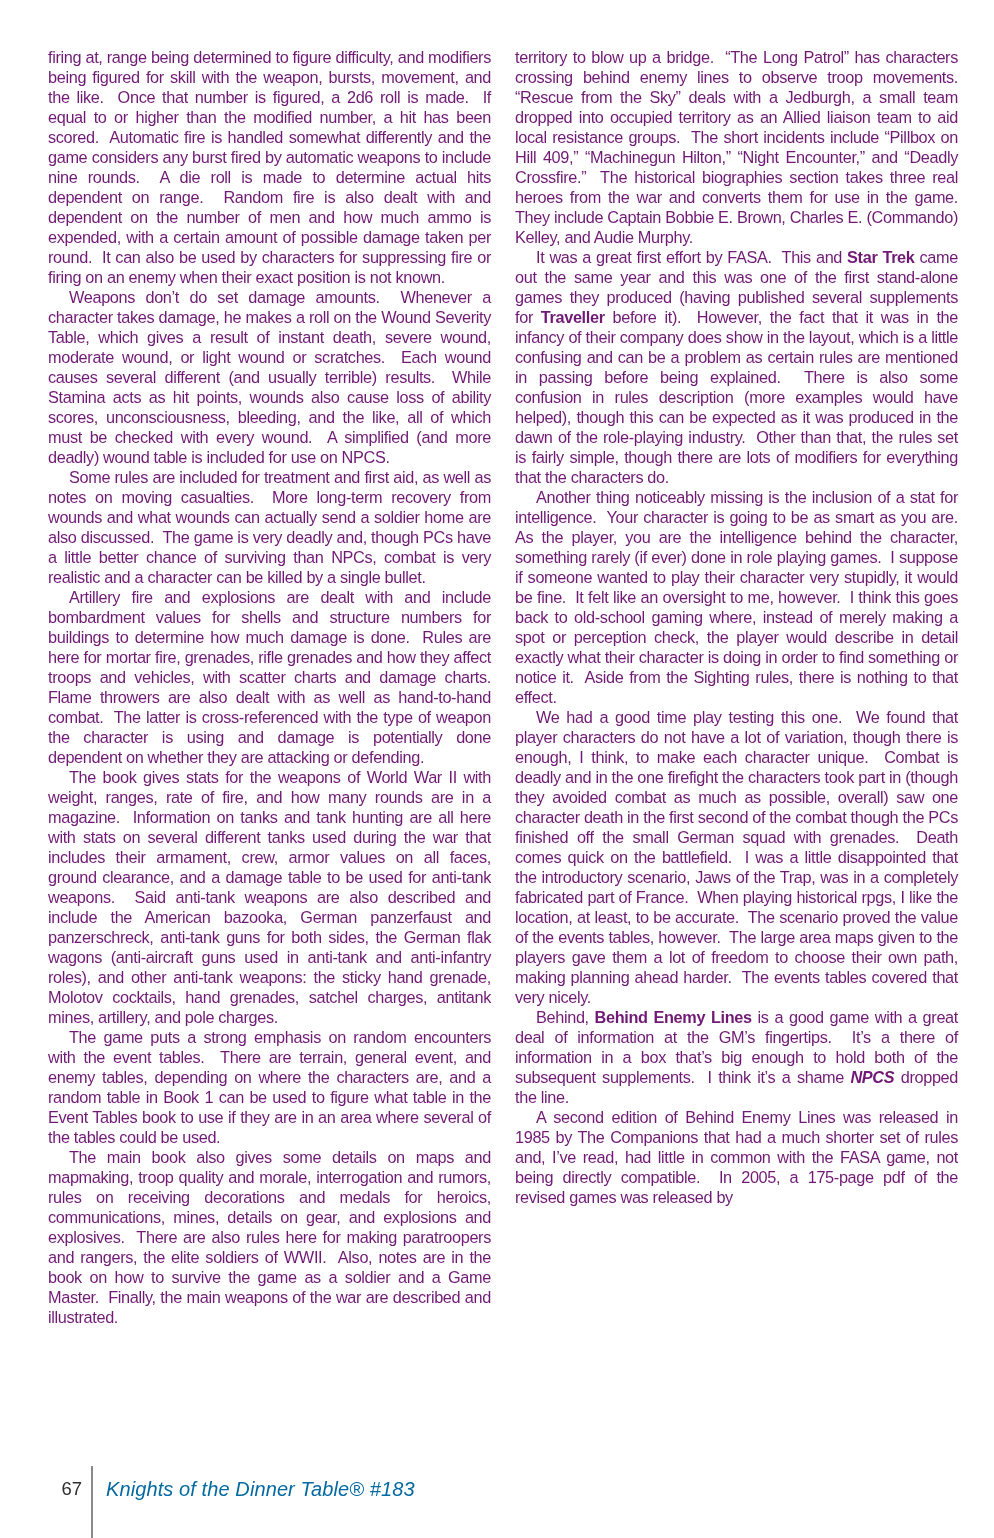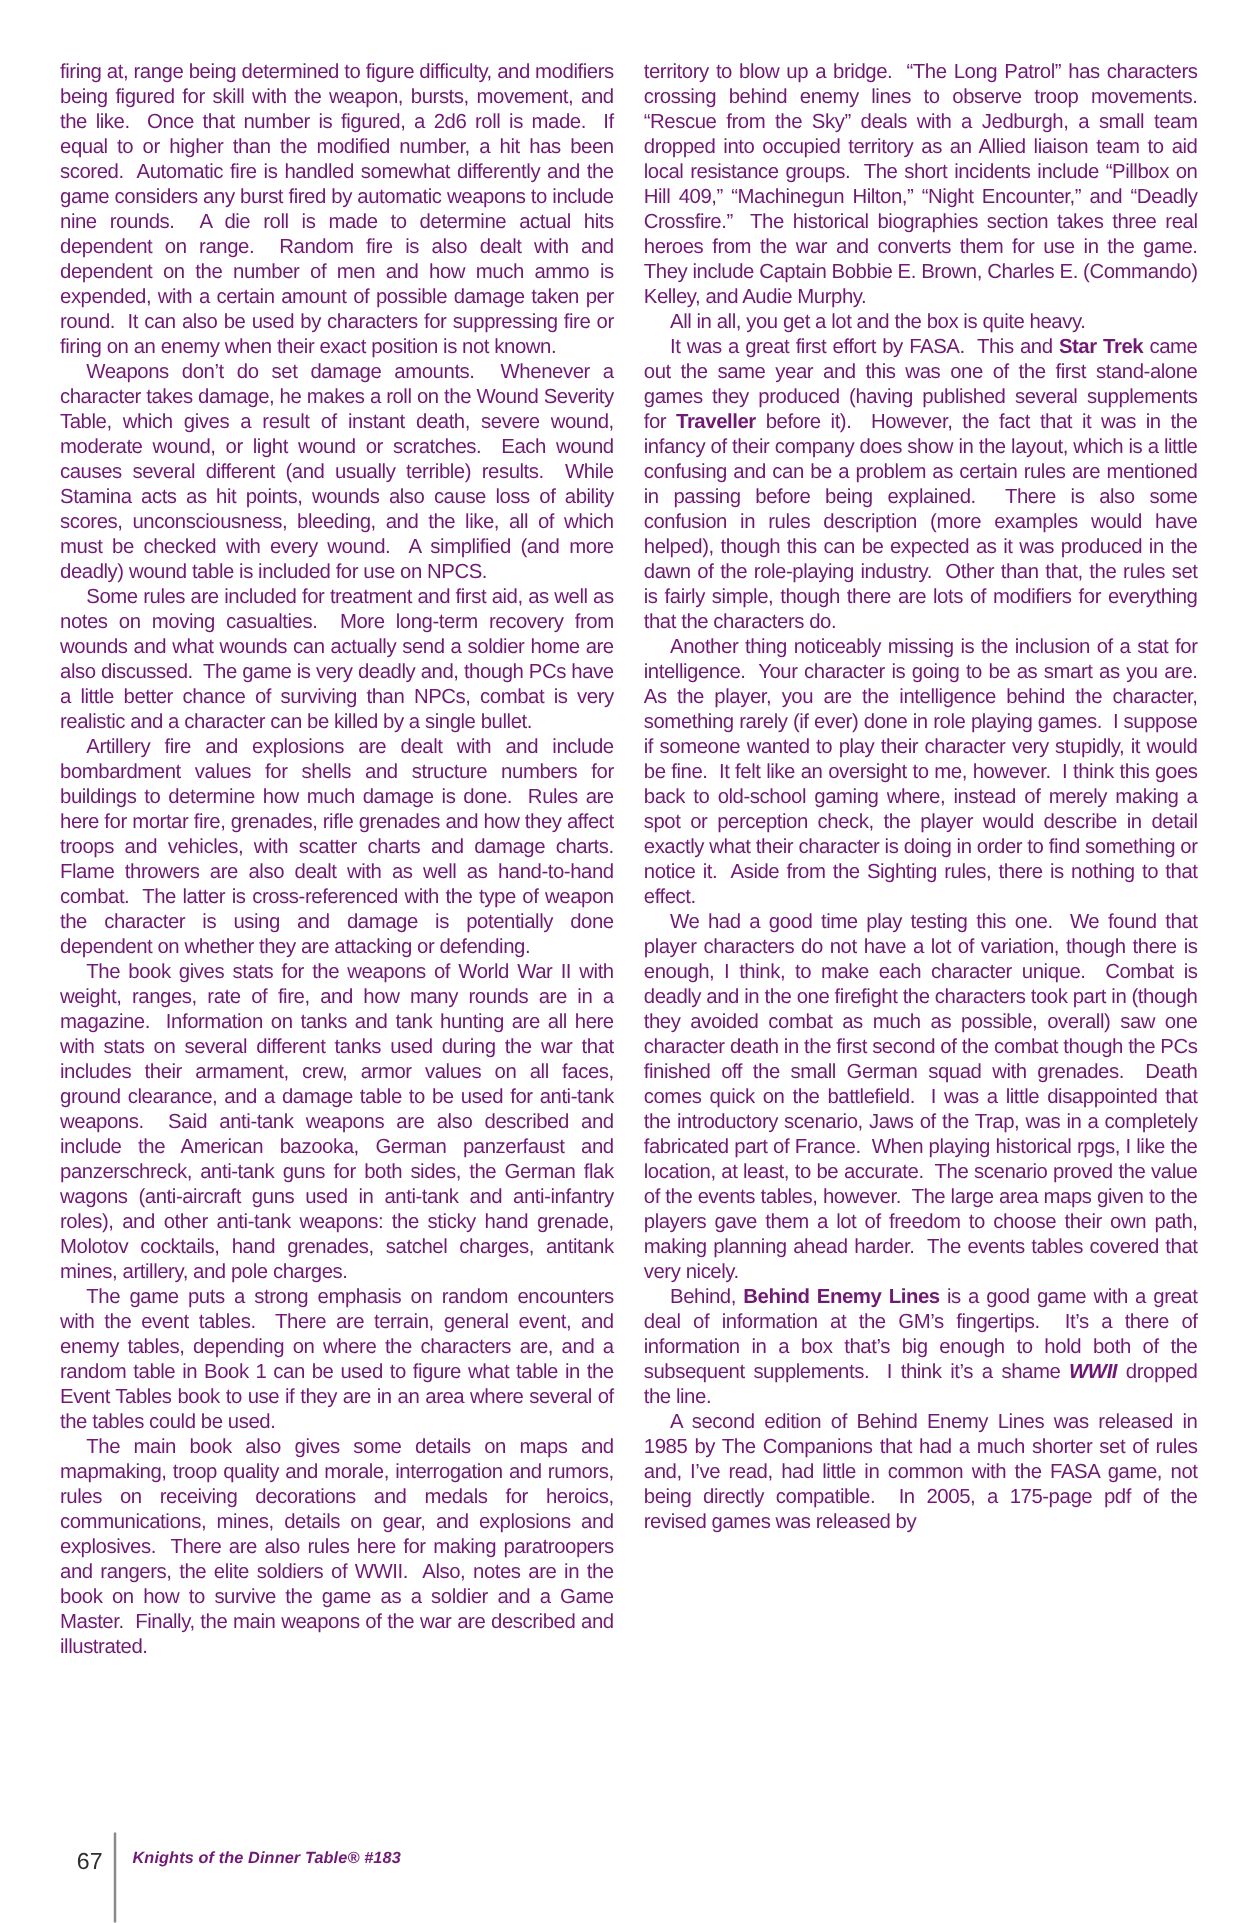--- a/index.html
+++ b/index.html
@@ -66,49 +66,47 @@
     left: 91px;
     top: 0;
     width: 2px;
     height: 72px;
     background: #8a8a8a;
   }
   .footer .magazine-title {
     position: absolute;
     left: 106px;
     top: 12px;
-    font-size: 13px;
+    font-size: 20px;
     font-style: italic;
-    color: #701a75;
+    color: #0369a1;
     letter-spacing: 0.1px;
-    font-weight: bold;
   }
 </style>
 </head>
 <body>
 
 <div class="page">
 
   <div class="columns">
     <div class="col">
         <p class="para"><span>firing at, range being determined to figure difficulty, and modifiers being figured for skill with the weapon, bursts, movement, and the like.  Once that number is figured, a 2d6 roll is made.  If equal to or higher than the modified number, a hit has been scored.  Automatic fire is handled somewhat differently and the game considers any burst fired by automatic weapons to include nine rounds.  A die roll is made to determine actual hits dependent on range.  Random fire is also dealt with and dependent on the number of men and how much ammo is expended, with a certain amount of possible damage taken per round.  It can also be used by characters for suppressing fire or firing on an enemy when their exact position is not known.</span></p>
         <p class="para indent"><span>Weapons don’t do set damage amounts.  Whenever a character takes damage, he makes a roll on the Wound Severity Table, which gives a result of instant death, severe wound, moderate wound, or light wound or scratches.  Each wound causes several different (and usually terrible) results.  While Stamina acts as hit points, wounds also cause loss of ability scores, unconsciousness, bleeding, and the like, all of which must be checked with every wound.  A simplified (and more deadly) wound table is included for use on NPCS.</span></p>
         <p class="para indent"><span>Some rules are included for treatment and first aid, as well as notes on moving casualties.  More long-term recovery from wounds and what wounds can actually send a soldier home are also discussed.  The game is very deadly and, though PCs have a little better chance of surviving than NPCs, combat is very realistic and a character can be killed by a single bullet.</span></p>
         <p class="para indent"><span>Artillery fire and explosions are dealt with and include bombardment values for shells and structure numbers for buildings to determine how much damage is done.  Rules are here for mortar fire, grenades, rifle grenades and how they affect troops and vehicles, with scatter charts and damage charts.  Flame throwers are also dealt with as well as hand-to-hand combat.  The latter is cross-referenced with the type of weapon the character is using and damage is potentially done dependent on whether they are attacking or defending.</span></p>
         <p class="para indent"><span>The book gives stats for the weapons of World War II with weight, ranges, rate of fire, and how many rounds are in a magazine.  Information on tanks and tank hunting are all here with stats on several different tanks used during the war that includes their armament, crew, armor values on all faces, ground clearance, and a damage table to be used for anti-tank weapons.  Said anti-tank weapons are also described and include the American bazooka, German panzerfaust and panzerschreck, anti-tank guns for both sides, the German flak wagons (anti-aircraft guns used in anti-tank and anti-infantry roles), and other anti-tank weapons: the sticky hand grenade, Molotov cocktails, hand grenades, satchel charges, antitank mines, artillery, and pole charges.</span></p>
         <p class="para indent"><span>The game puts a strong emphasis on random encounters with the event tables.  There are terrain, general event, and enemy tables, depending on where the characters are, and a random table in Book 1 can be used to figure what table in the Event Tables book to use if they are in an area where several of the tables could be used.</span></p>
         <p class="para indent"><span>The main book also gives some details on maps and mapmaking, troop quality and morale, interrogation and rumors, rules on receiving decorations and medals for heroics, communications, mines, details on gear, and explosions and explosives.  There are also rules here for making paratroopers and rangers, the elite soldiers of WWII.  Also, notes are in the book on how to survive the game as a soldier and a Game Master.  Finally, the main weapons of the war are described and illustrated.</span></p>
       </div>
     <div class="col">
         <p class="para"><span>territory to blow up a bridge.  “The Long Patrol” has characters crossing behind enemy lines to observe troop movements.  “Rescue from the Sky” deals with a Jedburgh, a small team dropped into occupied territory as an Allied liaison team to aid local resistance groups.  The short incidents include “Pillbox on Hill 409,” “Machinegun Hilton,” “Night Encounter,” and “Deadly Crossfire.”  The historical biographies section takes three real heroes from the war and converts them for use in the game.  They include Captain Bobbie E. Brown, Charles E. (Commando) Kelley, and Audie Murphy.</span></p>
-        <p class="para indent"><span>All in all, you get a lot and the box is quite heavy.</span></p>
         <p class="para indent"><span>It was a great first effort by FASA.  This and </span><span class="bold">Star Trek</span><span> came out the same year and this was one of the first stand-alone games they produced (having published several supplements for </span><span class="bold">Traveller</span><span> before it).  However, the fact that it was in the infancy of their company does show in the layout, which is a little confusing and can be a problem as certain rules are mentioned in passing before being explained.  There is also some confusion in rules description (more examples would have helped), though this can be expected as it was produced in the dawn of the role-playing industry.  Other than that, the rules set is fairly simple, though there are lots of modifiers for everything that the characters do.</span></p>
         <p class="para indent"><span>Another thing noticeably missing is the inclusion of a stat for intelligence.  Your character is going to be as smart as you are.  As the player, you are the intelligence behind the character, something rarely (if ever) done in role playing games.  I suppose if someone wanted to play their character very stupidly, it would be fine.  It felt like an oversight to me, however.  I think this goes back to old-school gaming where, instead of merely making a spot or perception check, the player would describe in detail exactly what their character is doing in order to find something or notice it.  Aside from the Sighting rules, there is nothing to that effect.</span></p>
         <p class="para indent"><span>We had a good time play testing this one.  We found that player characters do not have a lot of variation, though there is enough, I think, to make each character unique.  Combat is deadly and in the one firefight the characters took part in (though they avoided combat as much as possible, overall) saw one character death in the first second of the combat though the PCs finished off the small German squad with grenades.  Death comes quick on the battlefield.  I was a little disappointed that the introductory scenario, Jaws of the Trap, was in a completely fabricated part of France.  When playing historical rpgs, I like the location, at least, to be accurate.  The scenario proved the value of the events tables, however.  The large area maps given to the players gave them a lot of freedom to choose their own path, making planning ahead harder.  The events tables covered that very nicely.</span></p>
-        <p class="para indent"><span>Behind, </span><span class="bold">Behind Enemy Lines</span><span> is a good game with a great deal of information at the GM’s fingertips.  It’s a there of information in a box that’s big enough to hold both of the subsequent supplements.  I think it’s a shame </span><span class="bolditalic">WWII</span><span> dropped the line.</span></p>
+        <p class="para indent"><span>Behind, </span><span class="bold">Behind Enemy Lines</span><span> is a good game with a great deal of information at the GM’s fingertips.  It’s a there of information in a box that’s big enough to hold both of the subsequent supplements.  I think it’s a shame </span><span class="bolditalic">NPCS</span><span> dropped the line.</span></p>
         <p class="para indent"><span>A second edition of Behind Enemy Lines was released in 1985 by The Companions that had a much shorter set of rules and, I’ve read, had little in common with the FASA game, not being directly compatible.  In 2005, a 175-page pdf of the revised games was released by </span></p>
       </div>
   </div>
 
   <div class="footer">
     <div class="page-number">67</div>
     <div class="divider"></div>
     <div class="magazine-title">Knights of the Dinner Table® #183</div>
   </div>
 

